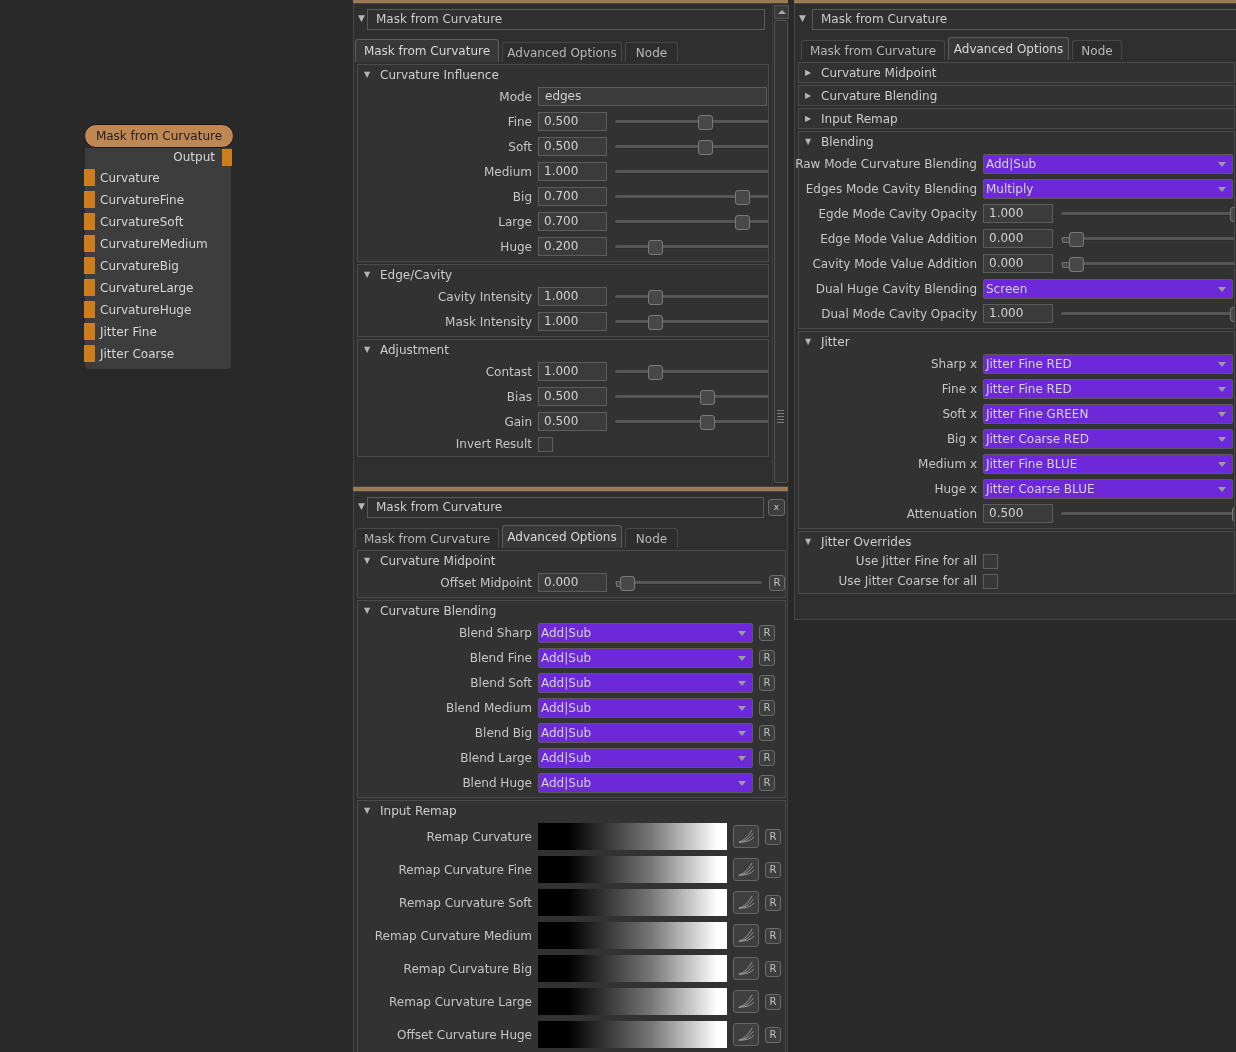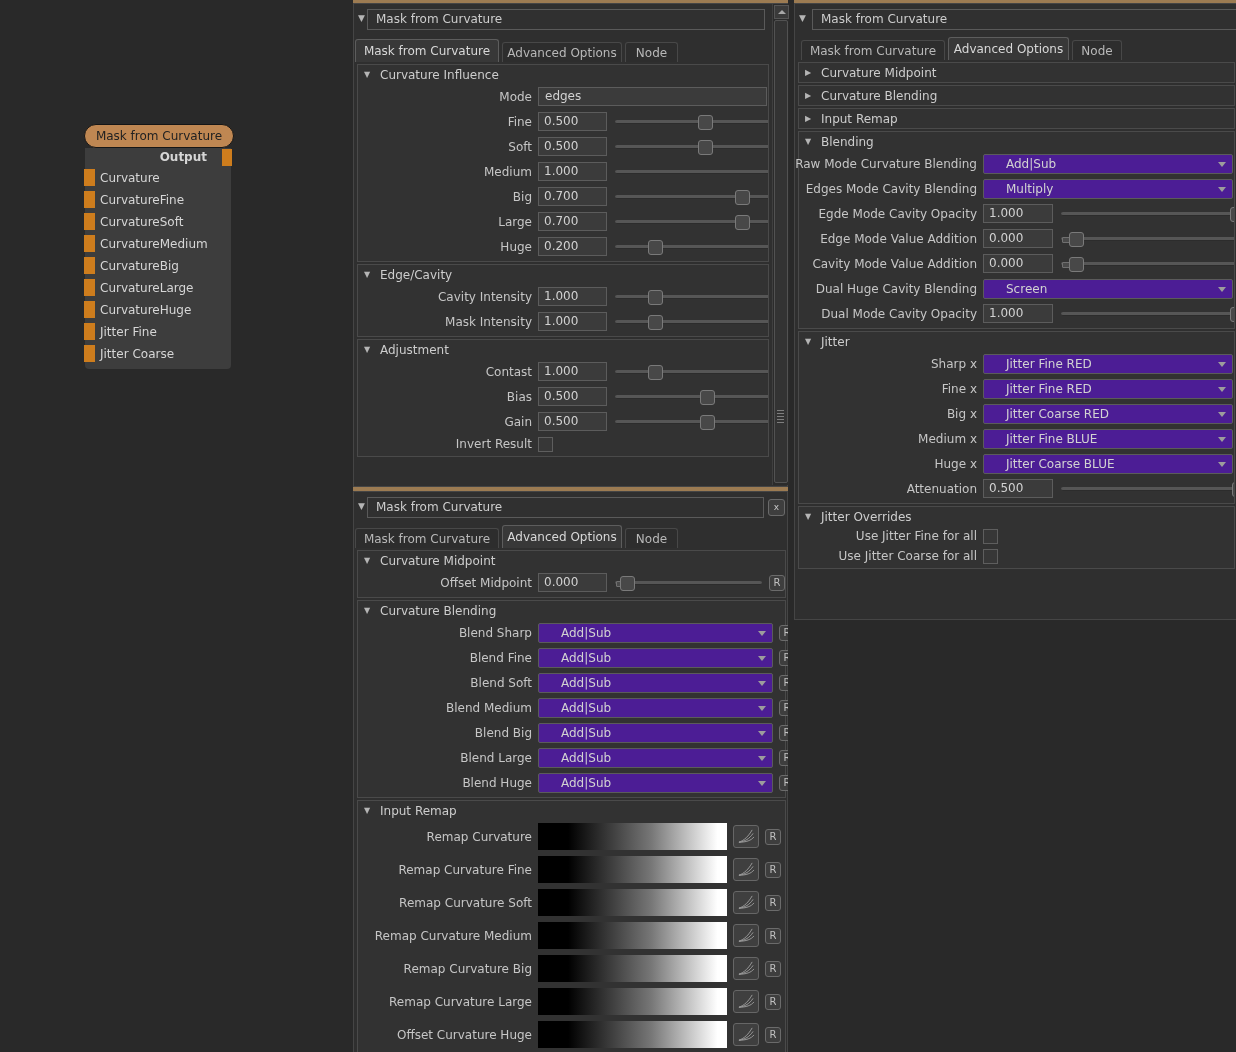--- a/index.html
+++ b/index.html
@@ -5,21 +5,21 @@
   html,body{margin:0;padding:0;}
   body{width:1236px;height:1052px;position:relative;overflow:hidden;
        background:#292929;font-family:"DejaVu Sans",sans-serif;font-size:12px;color:#c8c8c8;}
   .abs{position:absolute;}
 
   
   .node-header{left:84px;top:124px;width:148px;height:22px;border-radius:12px;
      background:#bf8752;border:1px solid #161616;color:#222;text-align:center;line-height:22px;}
   .node-body{left:85px;top:148px;width:146px;height:221px;background:#3d3d3d;border-radius:0 0 4px 4px;}
   .node-row{position:relative;height:22px;line-height:22px;color:#d6d6d6;white-space:nowrap;}
-  .node-row.out{height:19px;line-height:19px;text-align:right;padding-right:24px;font-weight:bold;}
+  .node-row.out{height:19px;line-height:19px;text-align:right;padding-right:16px;}
   .port{position:absolute;width:11px;height:17px;background:#ce7d1d;top:2px;}
   .port.in{left:-1px;}
   .port.out{right:-1px;top:1px;width:10px;}
   .node-row.in{padding-left:15px;}
 
   
   .strip{height:3px;background:#9c7b52;}
 
   
   .panel{background:#2f2f2f;border:1px solid #454545;box-sizing:border-box;}
@@ -46,22 +46,22 @@
   .rp .lbl{width:178px;}
   .val{flex:none;width:62px;height:17px;line-height:17px;background:#3b3b3b;border:1px solid #5c5c5c;
        padding-left:5px;color:#d2d2d2;}
   .rp .val{width:63px;}
   .tfield{flex:1;height:17px;line-height:17px;background:#3b3b3b;border:1px solid #5c5c5c;
        padding-left:6px;color:#d2d2d2;margin-right:1px;}
   .sliderzone{flex:1;position:relative;height:25px;margin-left:8px;overflow:hidden;}
   .track{position:absolute;top:11px;left:0;height:3px;background:#565656;border-bottom:1px solid #2c2c2c;border-radius:2px;}
   .handle{position:absolute;top:6px;width:13px;height:13px;background:#484848;border:1px solid #7a7a7a;border-radius:3px;}
   .tick{position:absolute;top:11px;width:7px;height:4px;background:#4a4a4a;border:1px solid #707070;border-radius:1px;}
-  .select{position:relative;height:18px;line-height:18px;background:#4c1d95;border:1px solid #5b5b5b;
-       border-radius:2px;padding-left:22px;color:#d2d2d2;white-space:nowrap;}
+  .select{position:relative;height:18px;line-height:18px;background:#6d28d9;border:1px solid #5b5b5b;
+       border-radius:2px;padding-left:2px;color:#d2d2d2;white-space:nowrap;}
   .select .chev{position:absolute;right:6px;top:7px;width:0;height:0;
        border-left:4px solid transparent;border-right:4px solid transparent;border-top:5px solid #9d9d9d;}
   .mid .select{flex:none;width:211px;}
   .rp .select{flex:1;margin-right:1px;}
   .checkbox{flex:none;width:13px;height:13px;background:#373737;border:1px solid #5e5e5e;}
   .rbtn{flex:none;width:14px;height:14px;margin-left:6px;border:1px solid #6b6b6b;border-radius:3px;
        background:#3e3e3e;color:#c0c0c0;font-size:10px;line-height:13px;text-align:center;}
   .grad{flex:none;width:189px;height:27px;
        background:linear-gradient(90deg,#000 0%,#000 16%,#777 60%,#fff 95%);}
   .curvebtn{flex:none;width:24px;height:21px;margin-left:6px;border:1px solid #666;border-radius:3px;
@@ -472,20 +472,24 @@
         </div>
         <div class="row">
           <div class="lbl">Sharp x</div>
           <div class="select">Jitter Fine RED<span class="chev"></span></div>
         </div>
         <div class="row">
           <div class="lbl">Fine x</div>
           <div class="select">Jitter Fine RED<span class="chev"></span></div>
         </div>
         <div class="row">
+          <div class="lbl">Soft x</div>
+          <div class="select">Jitter Fine GREEN<span class="chev"></span></div>
+        </div>
+        <div class="row">
           <div class="lbl">Big x</div>
           <div class="select">Jitter Coarse RED<span class="chev"></span></div>
         </div>
         <div class="row">
           <div class="lbl">Medium x</div>
           <div class="select">Jitter Fine BLUE<span class="chev"></span></div>
         </div>
         <div class="row">
           <div class="lbl">Huge x</div>
           <div class="select">Jitter Coarse BLUE<span class="chev"></span></div>

